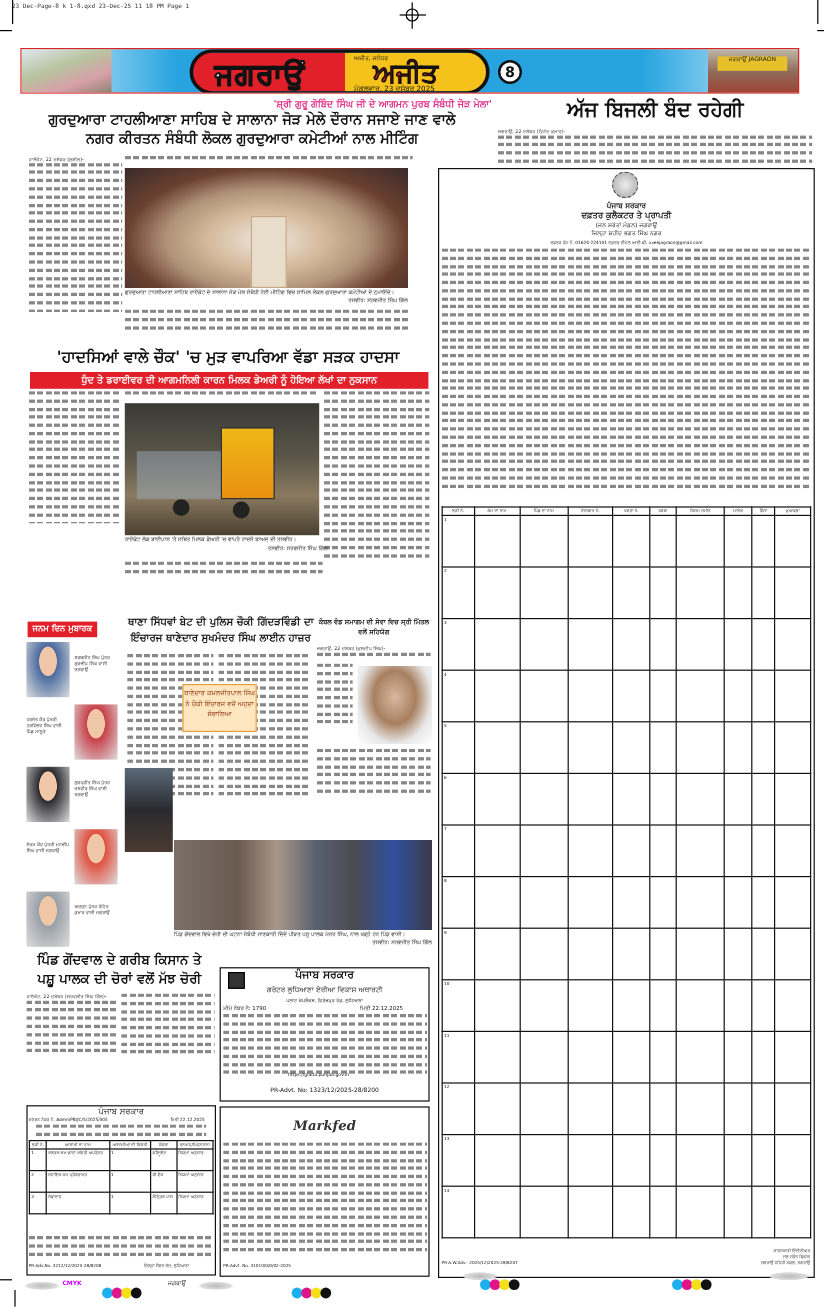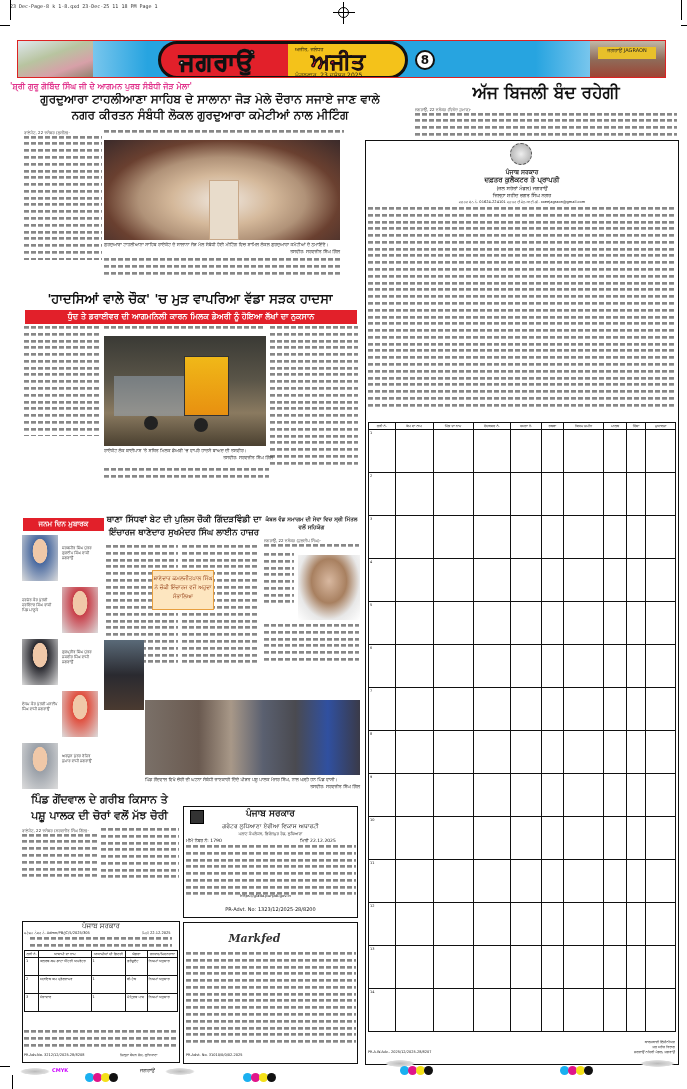--- a/index.html
+++ b/index.html
@@ -10,21 +10,21 @@
 .mast{top:40px;left:17px;width:649px;height:38px;border:1px solid #d22;background:linear-gradient(90deg,#e8f4ff 0,#27a4e0 20%,#27a4e0 80%,#e8f4ff 100%);overflow:hidden}
 .mast .photoL{left:0;top:0;width:75px;height:38px;background:linear-gradient(160deg,#dfe7ee 0,#b8c4a0 40%,#d7a0a8 70%,#8a7f6a 100%)}
 .mast .photoR{right:0;top:0;width:75px;height:38px;background:linear-gradient(180deg,#c0b8a8 0,#8f6a58 50%,#a04030 100%)}
 .mast .photoR .sign{position:absolute;left:8px;top:6px;width:58px;height:12px;background:#e8c02a;font-size:5px;text-align:center;line-height:6px;color:#222}
 .mast .pill{left:140px;top:0;width:250px;height:38px;border-radius:19px;background:linear-gradient(90deg,#e2202a 0 52%,#f4c21a 52% 100%);border:3px solid #111;overflow:hidden}
 .mast .brand1{position:absolute;left:18px;top:4px;font-size:24px;font-weight:bold;color:#fff;-webkit-text-stroke:1px #111;letter-spacing:1px}
 .mast .brand2{position:absolute;left:150px;top:5px;font-size:22px;font-weight:bold;color:#e2202a;-webkit-text-stroke:.5px #111}
 .mast .loc{position:absolute;left:134px;top:2px;font-size:5px;color:#111}
 .mast .date{position:absolute;left:134px;top:27px;font-size:6px;color:#111}
 .mast .pnum{left:397px;top:9px;width:20px;height:20px;border-radius:50%;border:2px solid #111;background:#fff;font-size:12px;font-weight:bold;text-align:center;line-height:17px}
-.kicker{color:#e0308a;font-size:8px;font-weight:bold;text-align:left}
+.kicker{color:#e0308a;font-size:8px;font-weight:bold;text-align:right}
 .head{font-weight:bold;color:#111;line-height:1.1;text-align:center}
 .col{font-size:4px;line-height:5.6px;color:#333;text-align:justify;overflow:hidden}
 .col .ln{display:block;height:5.6px;background:repeating-linear-gradient(90deg,#555 0 5px,transparent 5px 7px);opacity:.7;margin-bottom:1.2px;transform:scaleY(.45);transform-origin:top}
 .photo{overflow:hidden}
 .cap{font-size:4.5px;color:#222;line-height:6px}
 .redbar{background:#e2202a;color:#fff;font-weight:bold;text-align:center}
 .box{border:1px solid #111}
 table{border-collapse:collapse}
 td,th{border:.5px solid #111;font-size:3.5px;padding:1px;vertical-align:top;font-weight:normal}
 .cmyk span{display:inline-block;width:9px;height:9px;border-radius:50%;margin-right:-1px}
@@ -371,21 +371,21 @@
     <i class="ln"></i>
     <i class="ln"></i>
     <i class="ln"></i>
     <i class="ln"></i>
 </div>
 <div class="abs col" style="left:104px;top:468px;width:165px;height:14px">
     <i class="ln"></i>
     <i class="ln"></i>
   </div>
 
-<div class="abs redbar" style="left:23px;top:518px;width:81px;height:13px;font-size:7px;line-height:13px">ਜਨਮ ਦਿਨ ਮੁਬਾਰਕ</div>
+<div class="abs redbar" style="left:23px;top:518px;width:58px;height:13px;font-size:7px;line-height:13px">ਜਨਮ ਦਿਨ ਮੁਬਾਰਕ</div>
 <div id="bday" class="abs" style="left:22px;top:535px;width:76px">
     <div style="position: relative; height: 50px; margin-bottom: 2px;">
       <div style="position: absolute; top: 0px; width: 36px; height: 46px; background: radial-gradient(at 50% 35%, rgb(240, 200, 168) 0px, rgb(240, 200, 168) 28%, rgb(74, 106, 160) 30%, rgb(221, 221, 221) 100%); left: 0px;"></div>
       <div style="position: absolute; top: 10px; width: 36px; font-size: 3.8px; line-height: 5px; right: 0px;">ਸਰਬਜੀਤ ਸਿੰਘ ਪੁੱਤਰ ਗੁਰਦੀਪ ਸਿੰਘ ਵਾਸੀ ਜਗਰਾਉਂ</div>
     </div>
     <div style="position: relative; height: 50px; margin-bottom: 2px;">
       <div style="position: absolute; top: 0px; width: 36px; height: 46px; background: radial-gradient(at 50% 35%, rgb(240, 200, 168) 0px, rgb(240, 200, 168) 28%, rgb(200, 64, 74) 30%, rgb(221, 221, 221) 100%); right: 0px;"></div>
       <div style="position: absolute; top: 10px; width: 36px; font-size: 3.8px; line-height: 5px; left: 0px;">ਹਰਜੋਤ ਕੌਰ ਪੁੱਤਰੀ ਹਰਵਿੰਦਰ ਸਿੰਘ ਵਾਸੀ ਪਿੰਡ ਮਾਣੂਕੇ</div>
     </div>
     <div style="position: relative; height: 50px; margin-bottom: 2px;">
@@ -506,21 +506,21 @@
     <i class="ln"></i>
     <i class="ln"></i>
     <i class="ln"></i>
     <i class="ln"></i>
     <i class="ln"></i>
 </div>
 <div class="abs" style="left:240px;top:893px;font-size:3.8px">https://glada.punjab.gov.in</div>
 <div class="abs" style="left:183px;top:906px;width:175px;text-align:center;font-size:5px">PR-Advt. No: 1323/12/2025-28/8200</div>
 
 <div class="abs box" style="left:183px;top:922px;width:175px;height:142px"></div>
-<div class="abs" style="left:167px;top:932px;width:175px;text-align:center;font-size:11px;font-style:italic;font-weight:bold;font-family:'DejaVu Serif',serif;color:#333">Markfed</div>
+<div class="abs" style="left:183px;top:932px;width:175px;text-align:center;font-size:11px;font-style:italic;font-weight:bold;font-family:'DejaVu Serif',serif;color:#333">Markfed</div>
 <div class="abs col" style="left:186px;top:952px;width:170px;height:100px">
   <i class="ln"></i>
     <i class="ln"></i>
     <i class="ln"></i>
     <i class="ln"></i>
     <i class="ln"></i>
     <i class="ln"></i>
     <i class="ln"></i>
     <i class="ln"></i>
     <i class="ln"></i>

